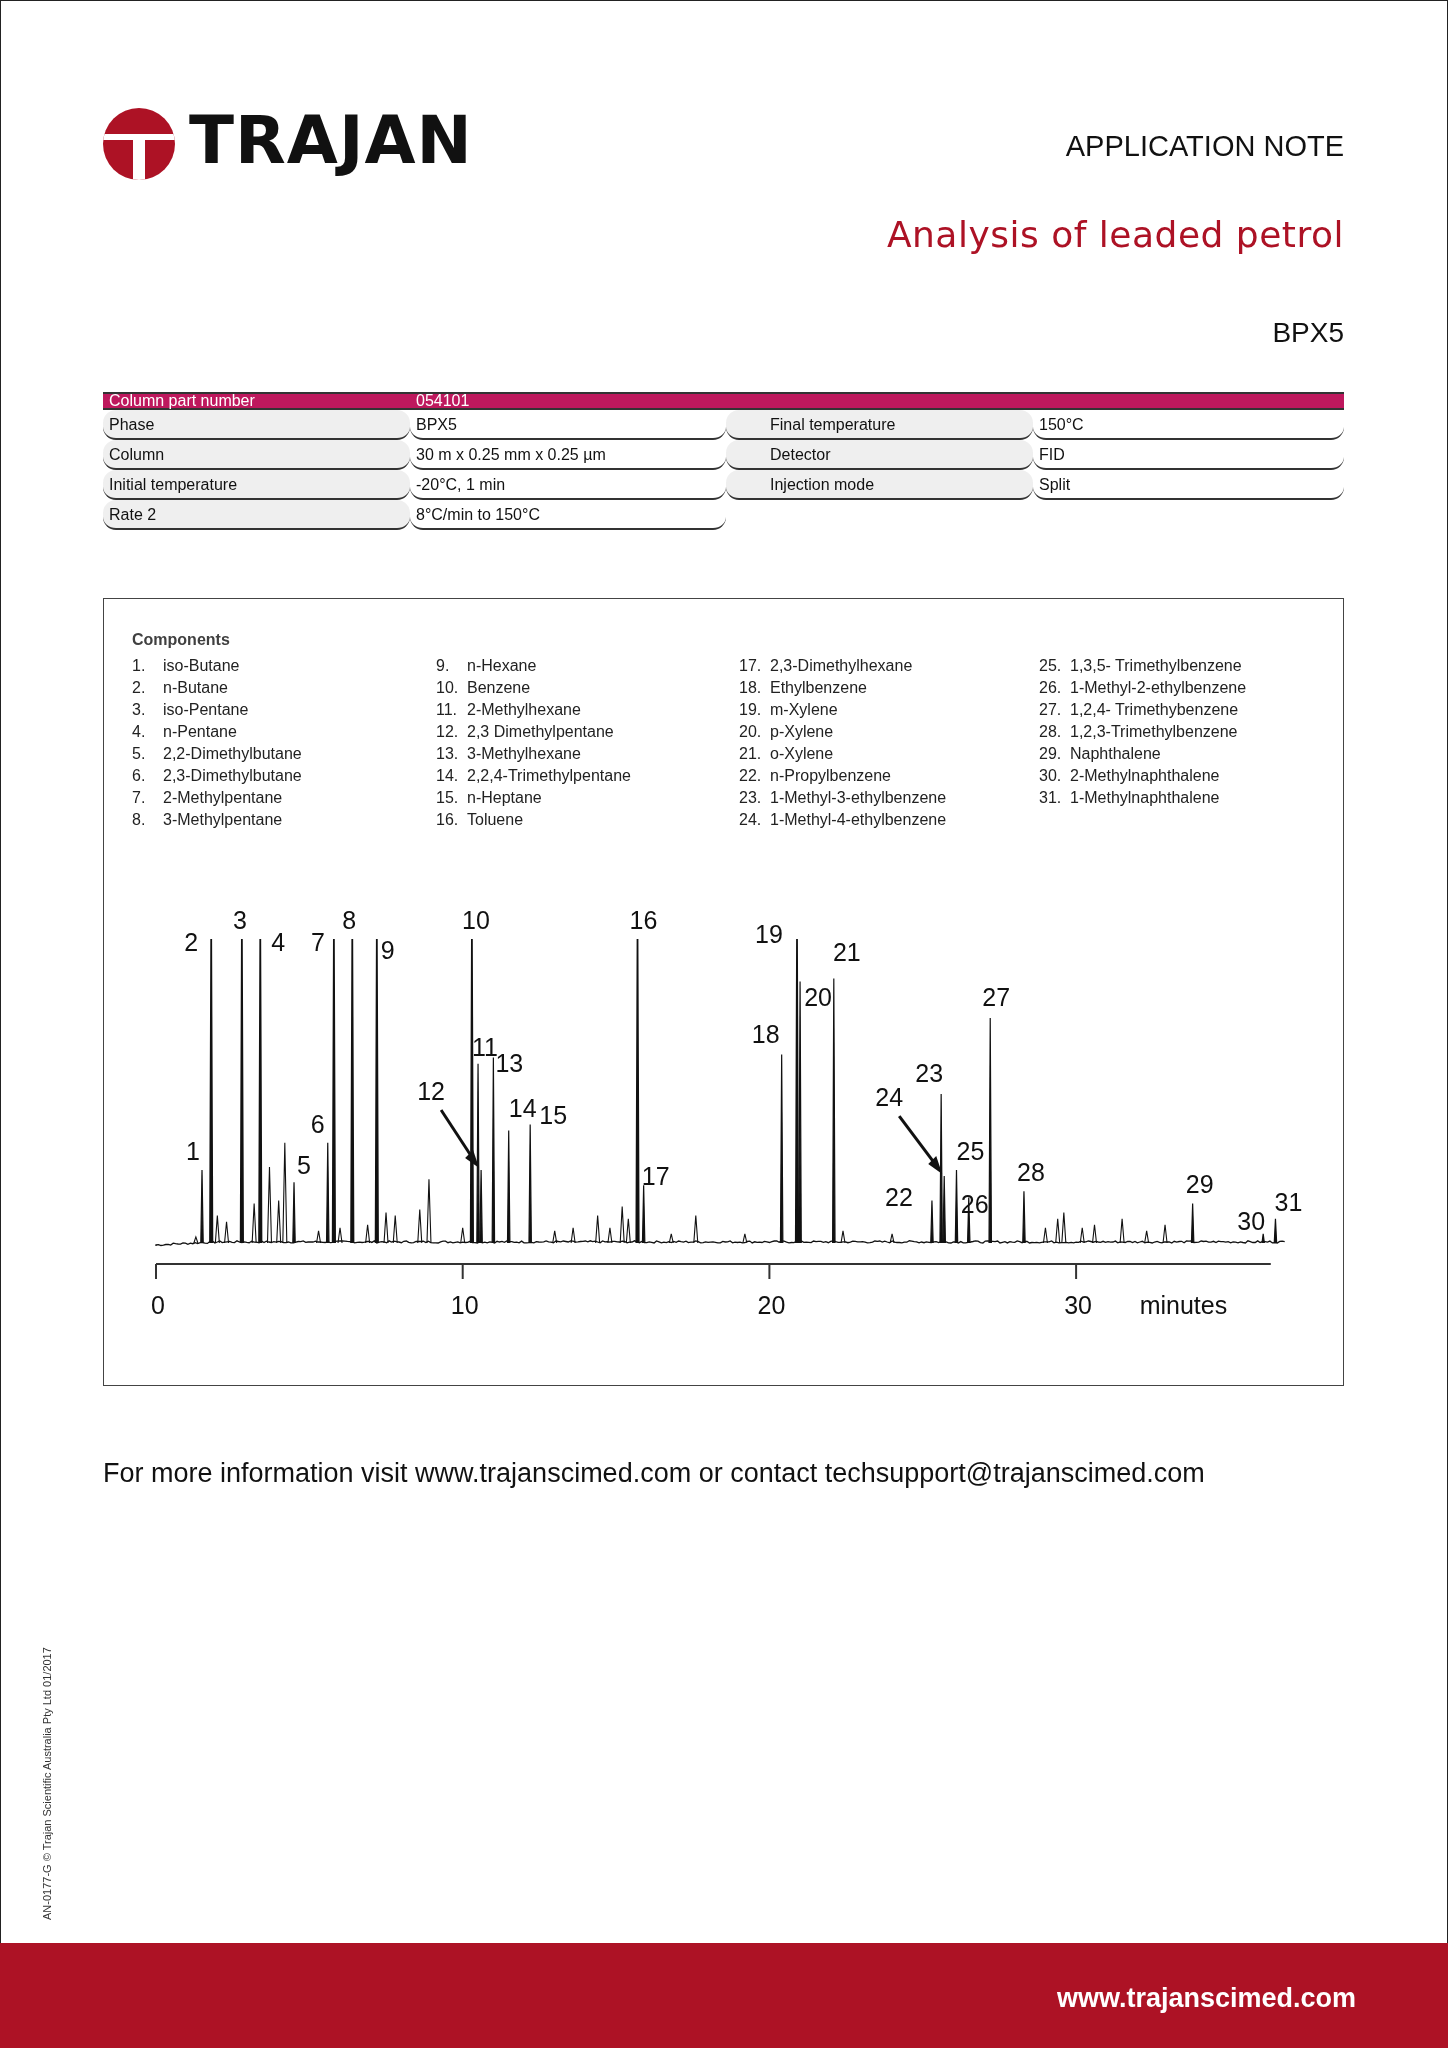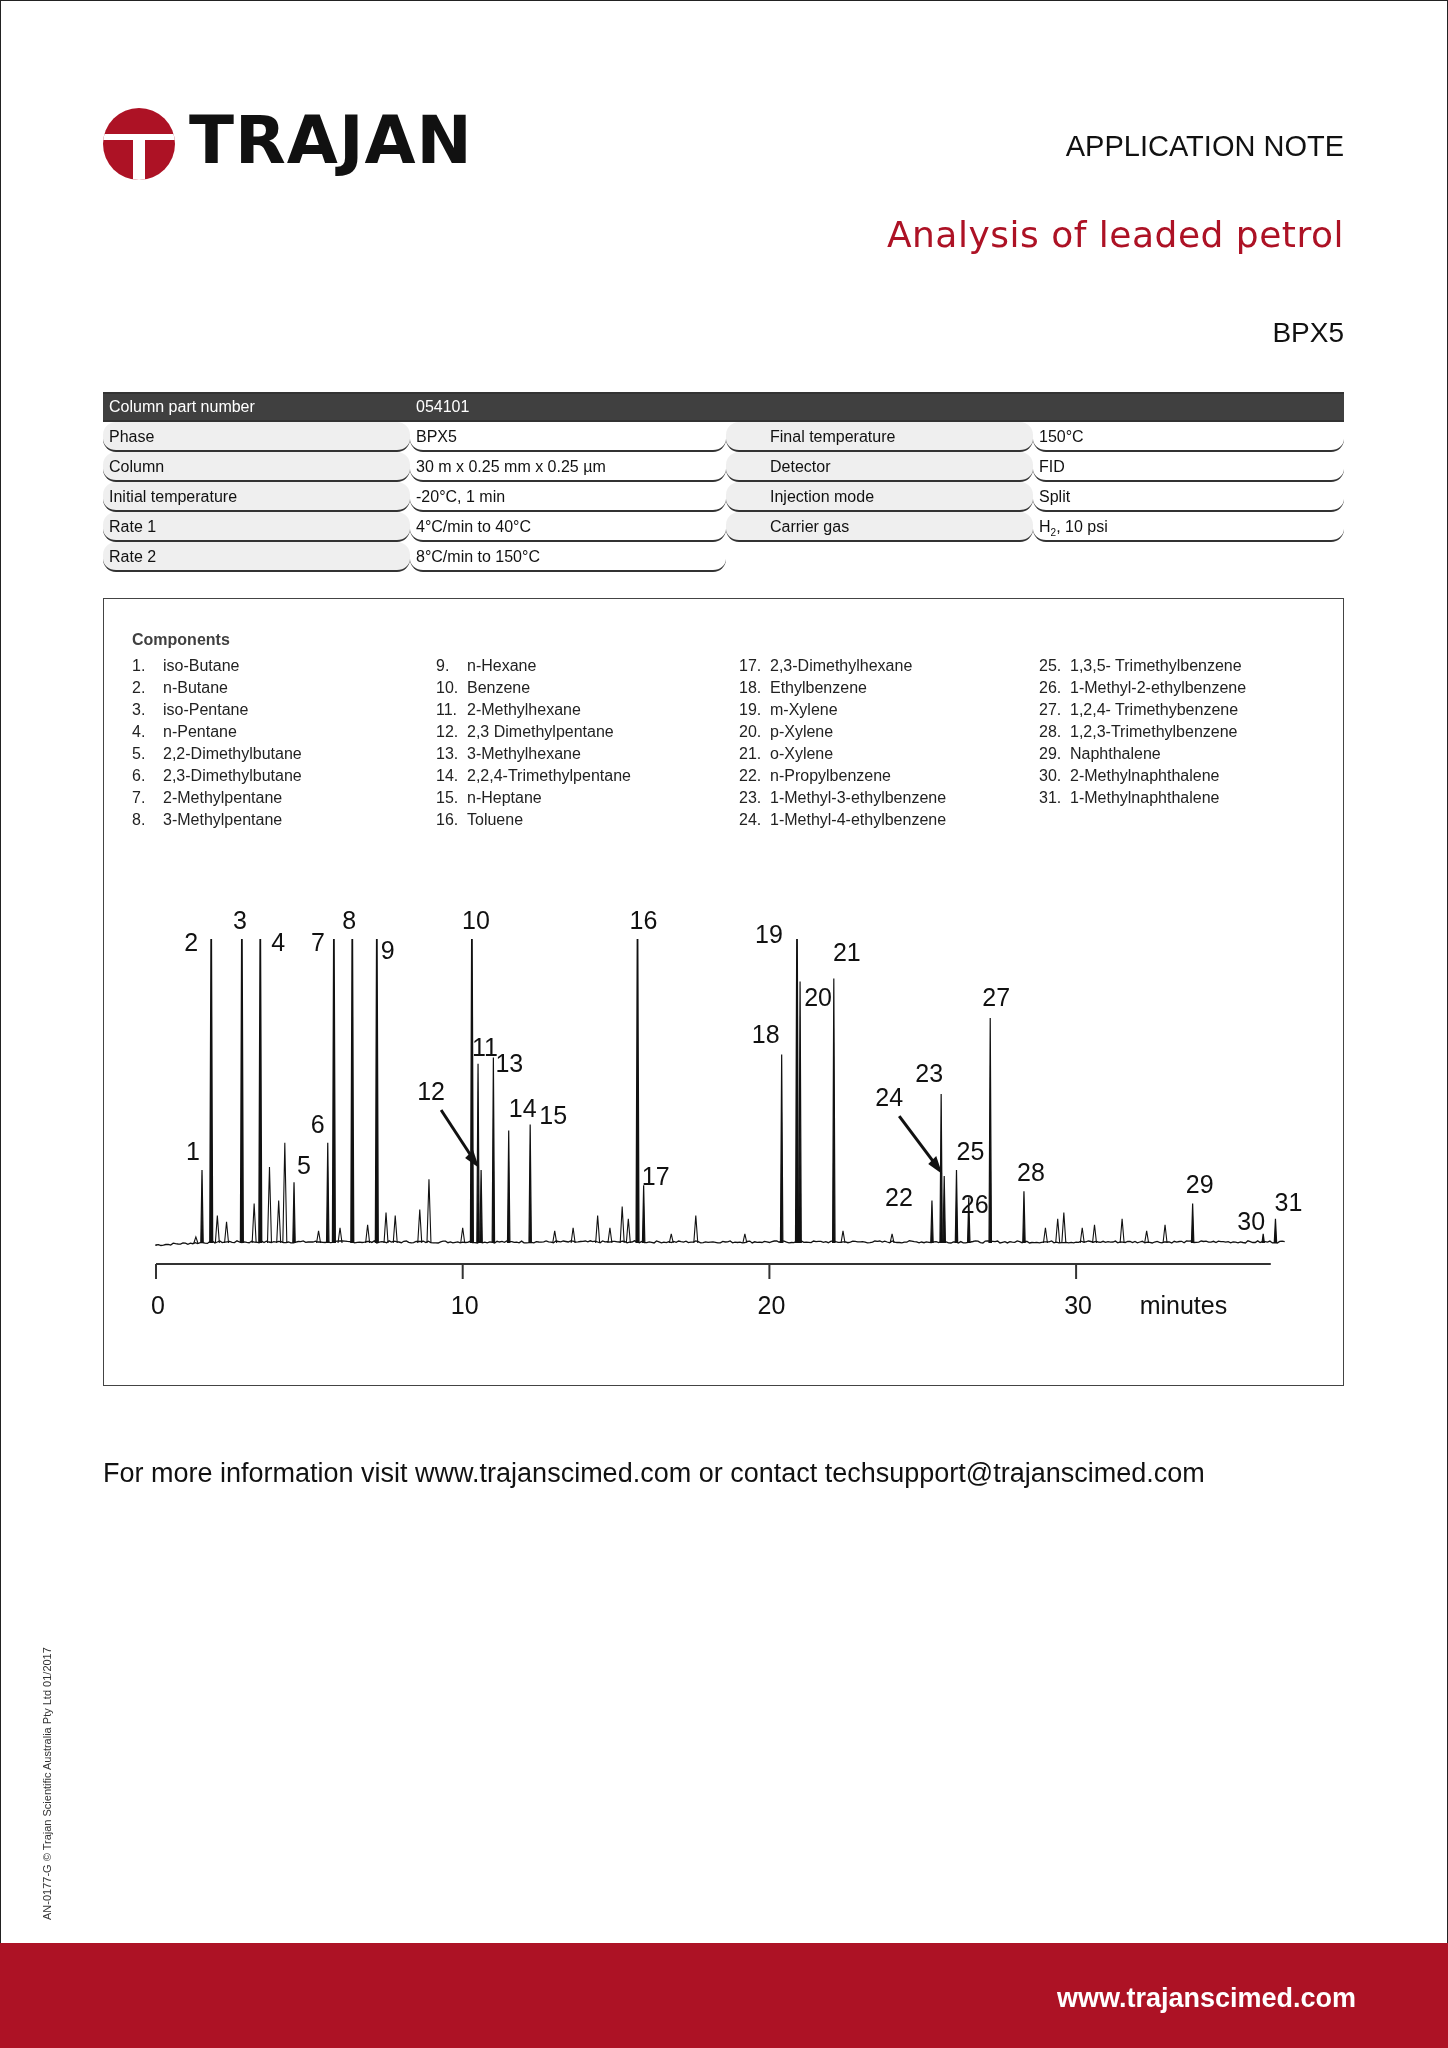--- a/index.html
+++ b/index.html
@@ -9,21 +9,21 @@
   
   .logo { position:absolute; left:103px; top:108px; display:flex; align-items:flex-start; }
   .logo svg { display:block; }
   .logo-text { font-family:"DejaVu Sans", sans-serif; font-weight:bold; font-size:66px; letter-spacing:1px; color:#111; margin-left:14px; line-height:1; }
   .app-note { position:absolute; right:104px; top:130px; font-size:29px; color:#111; }
   .doc-title { position:absolute; right:104px; top:214px; font-family:"DejaVu Sans", sans-serif; font-size:36px; color:#ad1225; letter-spacing:0.5px; }
   .doc-sub { position:absolute; right:104px; top:317px; font-size:28px; color:#111; }
 
   
   .spec { position:absolute; left:103px; top:392px; width:1241px; font-size:16px; }
-  .spec-head { height:30px; background:#404040; color:#fff; display:flex; align-items:center; border-top:2px solid #333; border-bottom:2px solid #333; box-sizing:border-box; }
+  .spec-head { height:18px; background:#be185d; color:#fff; display:flex; align-items:center; border-top:2px solid #333; border-bottom:2px solid #333; box-sizing:border-box; }
   .spec-head span { display:block; }
   .spec-row { display:flex; height:30px; }
   .cell { box-sizing:border-box; height:30px; line-height:30px; padding-left:6px; border-bottom:2px solid #333;border-radius:13px; }
   .c1 { width:307px; background:#efefef; }
   .c2 { width:316px; padding-left:6px; }
   .c3 { width:307px; background:#efefef;padding-left:44px; }
   .c4 { width:311px; }
   .cell.empty { border-bottom:none; background:transparent; }
   .sub { font-size:10px; vertical-align:sub; }
 
@@ -80,26 +80,20 @@
     <div class="cell c1">Column</div>
     <div class="cell c2">30 m x 0.25 mm x 0.25 µm</div>
     <div class="cell c3">Detector</div>
     <div class="cell c4">FID</div>
   </div>
   <div class="spec-row">
     <div class="cell c1">Initial temperature</div>
     <div class="cell c2">-20°C, 1 min</div>
     <div class="cell c3">Injection mode</div>
     <div class="cell c4">Split</div>
-  </div>
-  <div class="spec-row">
-    <div class="cell c1">Rate 1</div>
-    <div class="cell c2">4°C/min to 40°C</div>
-    <div class="cell c3">Carrier gas</div>
-    <div class="cell c4"><span>H</span><span class="sub">2</span><span>, 10 psi</span></div>
   </div>
   <div class="spec-row">
     <div class="cell c1">Rate 2</div>
     <div class="cell c2">8°C/min to 150°C</div>
     <div class="cell c3 empty"></div>
     <div class="cell c4 empty"></div>
   </div>
 </div>
 
 <div class="chart-box">

